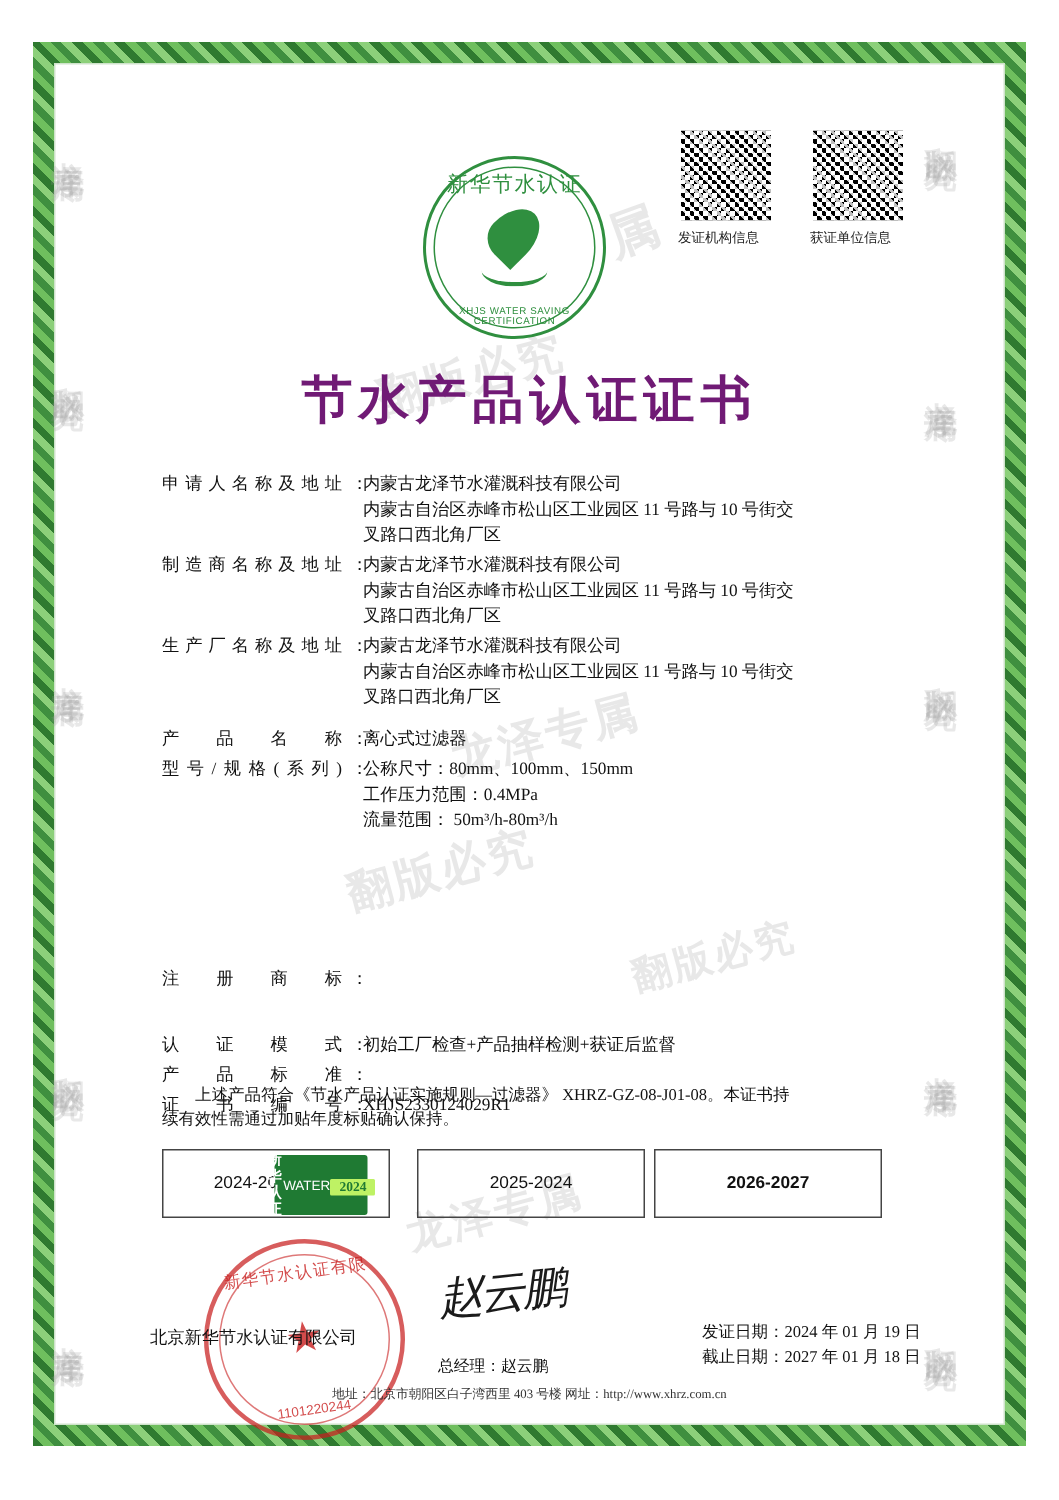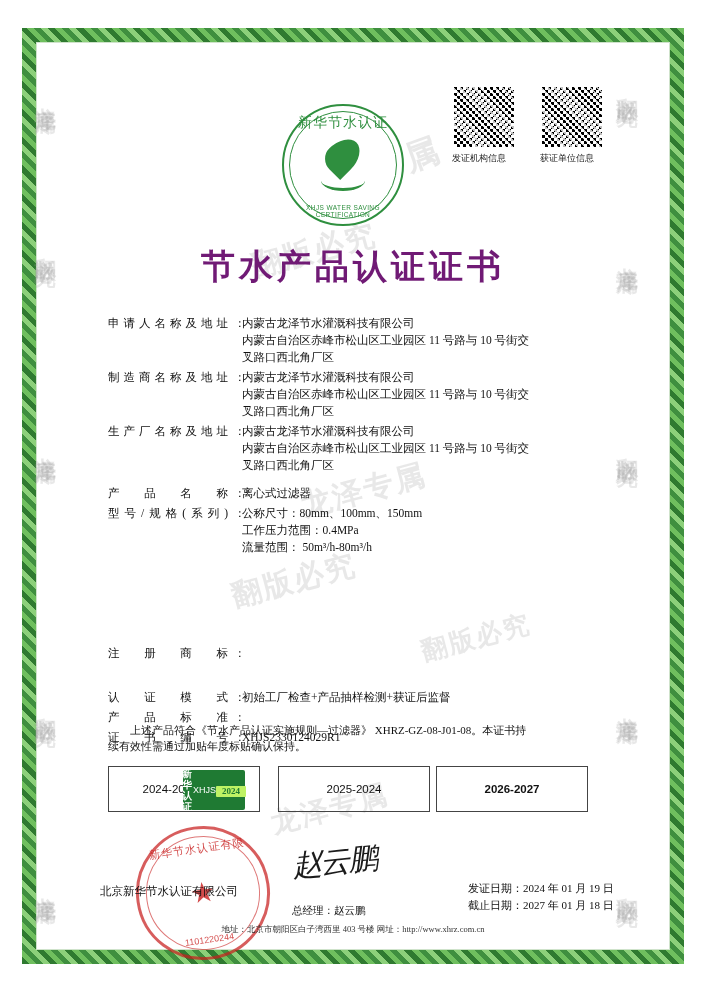--- a/index.html
+++ b/index.html
@@ -456,21 +456,21 @@
   <div class="note">
     <div>上述产品符合《节水产品认证实施规则—过滤器》 XHRZ-GZ-08-J01-08。本证书持</div>
     <div class="second">续有效性需通过加贴年度标贴确认保持。</div>
   </div>
 
   <div class="year-boxes">
     <div class="ybox b1">
       <span class="yr">2024-2025</span>
       <div class="stamp-2024">
         <span class="big">新华认证</span>
-        <span>XHJS</span>
+        <span>WATER</span>
         <span class="yr2024">2024</span>
       </div>
     </div>
     <div class="ybox b2">
       <span class="yr">2025-2024</span>
     </div>
     <div class="ybox b3">
       <span class="yr">2026-2027</span>
     </div>
   </div>

